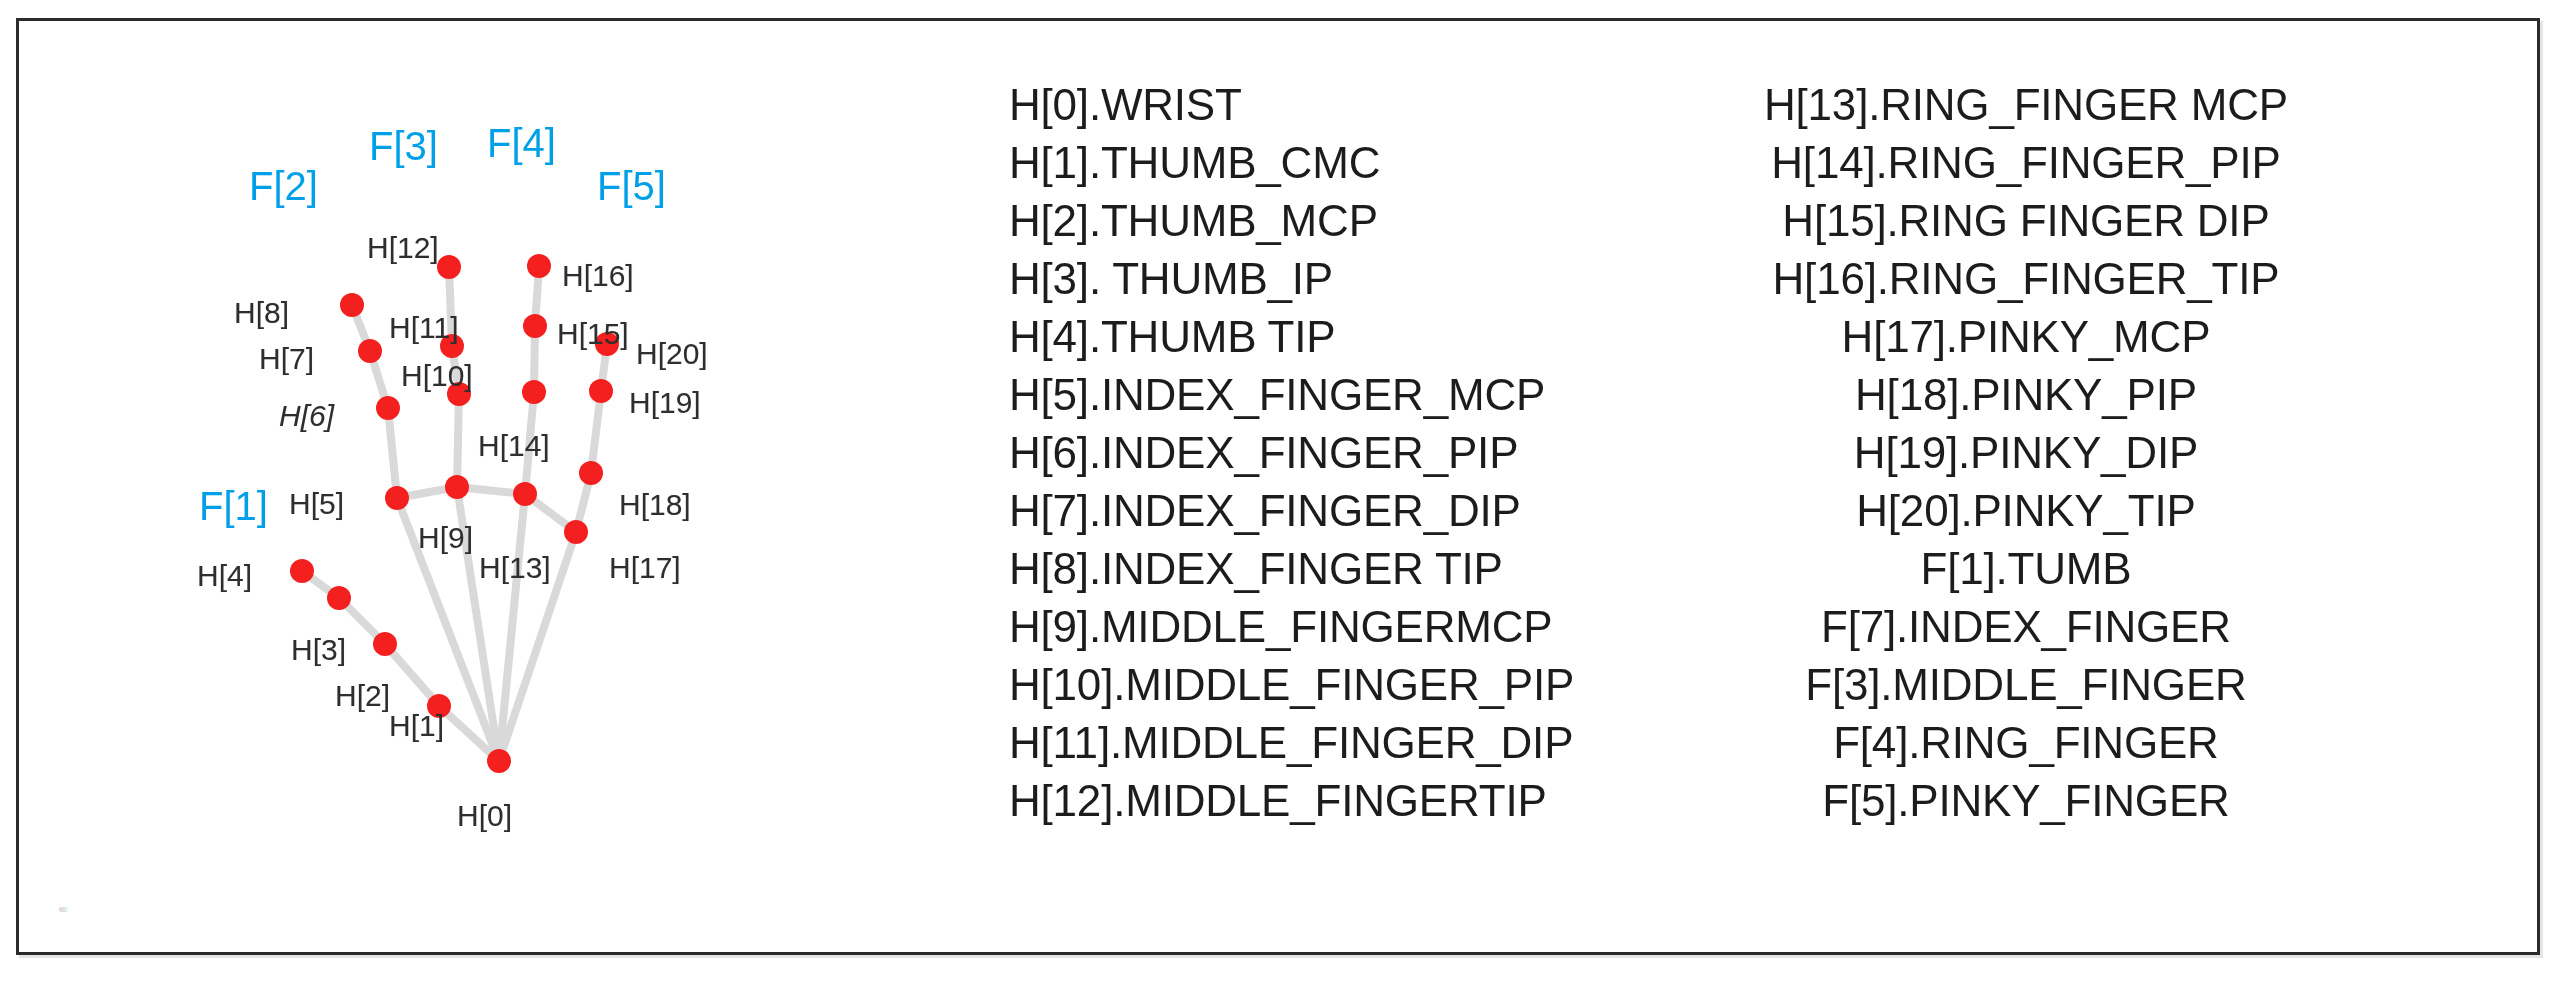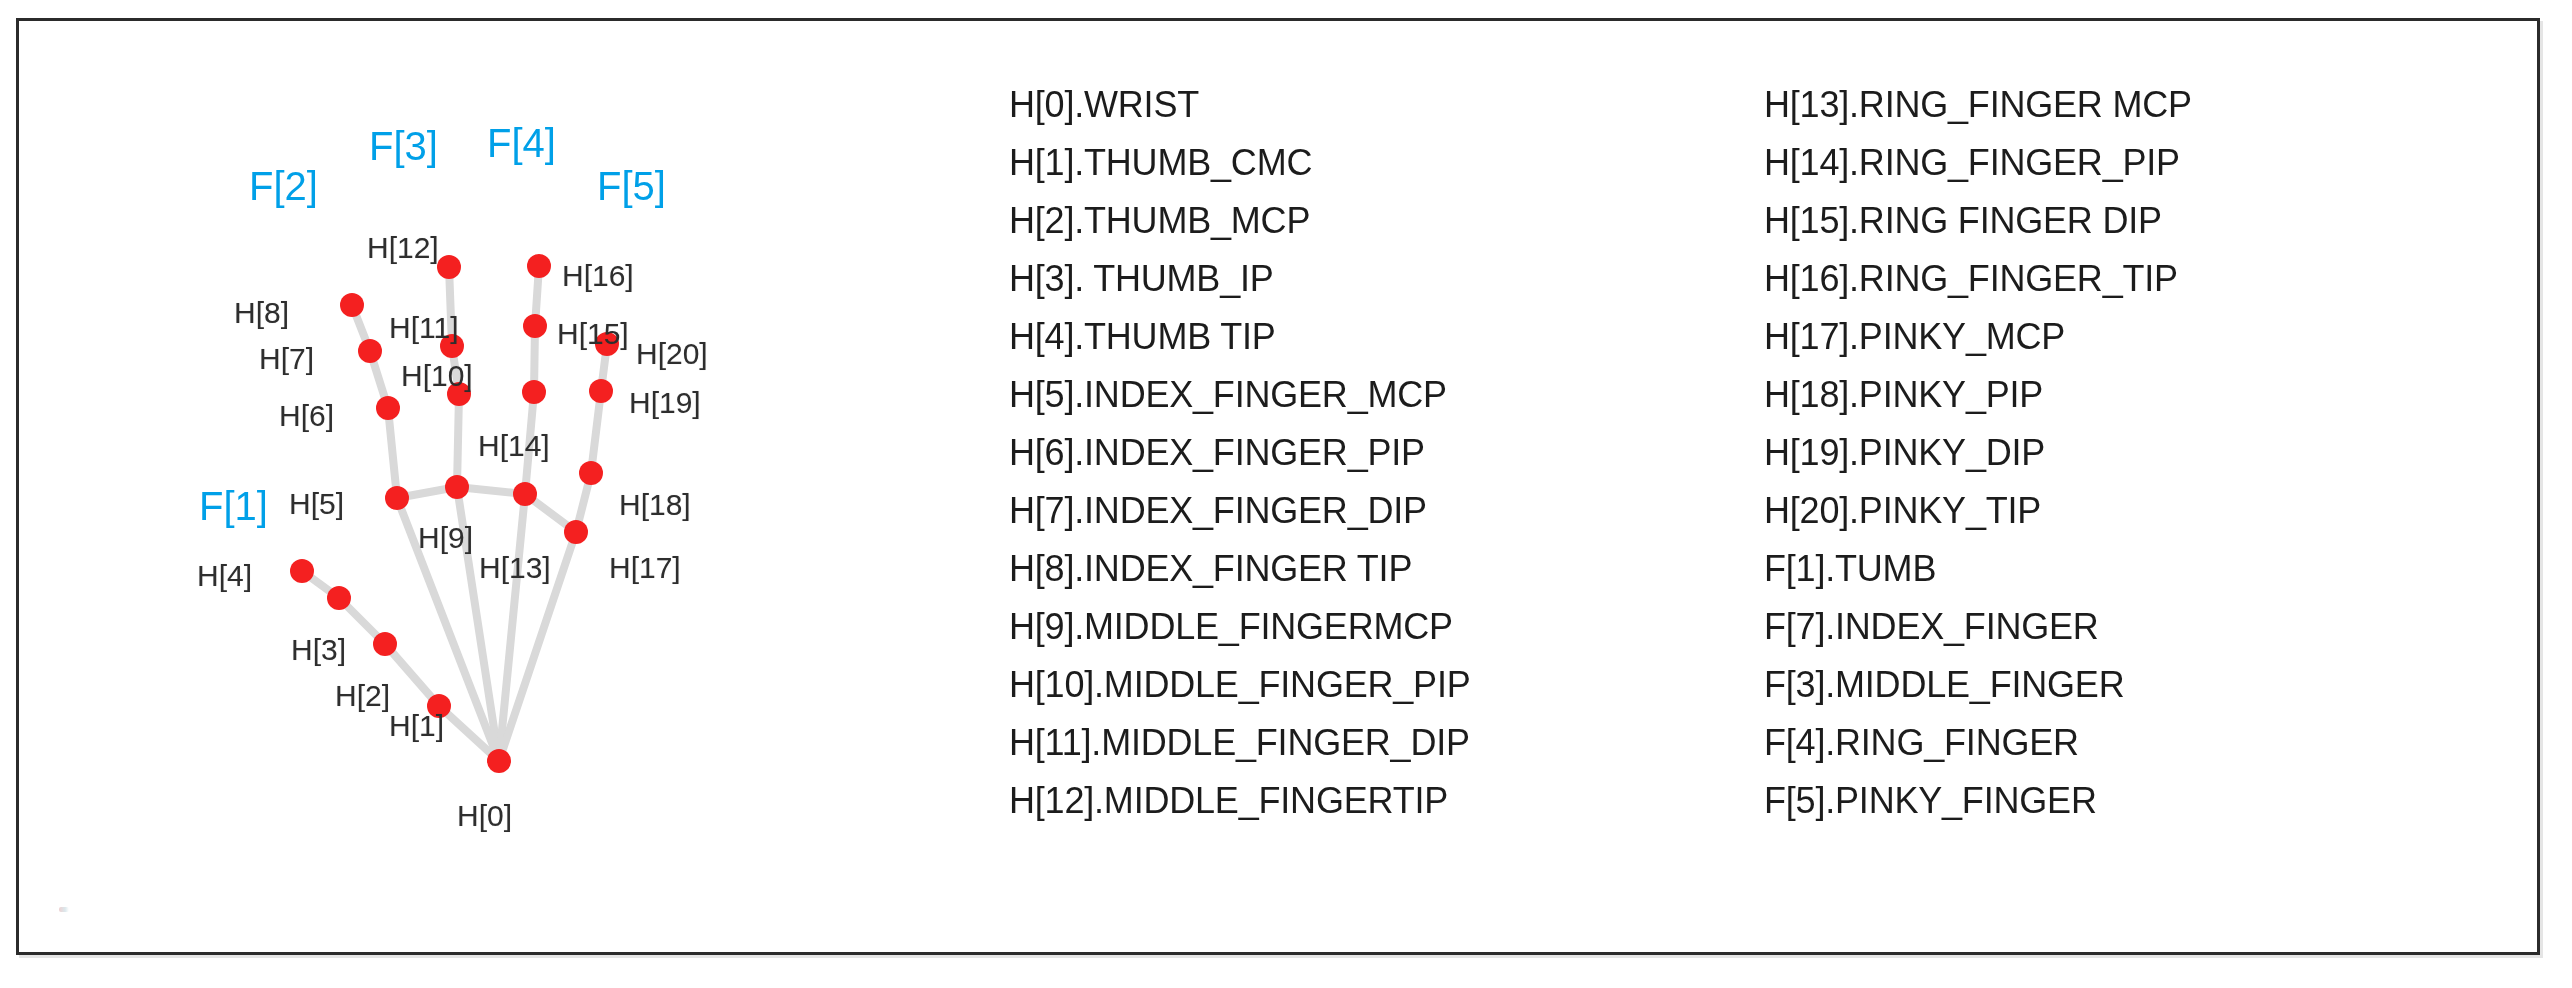--- a/index.html
+++ b/index.html
@@ -63,25 +63,25 @@
     line-height: 1;
     font-weight: 400;
   }
 
   
   .legend-col {
     position: absolute;
     top: 55px;
   }
   #legend-col-1 { left: 990px; }
-  #legend-col-2 { left: 1745px; }
+  #legend-col-2 { left: 1745px; text-align: center; }
 
   .legend-line {
     font-family: "Liberation Sans", sans-serif;
-    font-size: 36px;
+    font-size: 44px;
     line-height: 58px;
     color: #1c1c1c;
     white-space: nowrap;
     letter-spacing: -0.2px;
   }
 
   
   #scan-artifact {
     position: absolute;
     left: 40px;
@@ -150,21 +150,21 @@
             <circle cx="468" cy="283" r="12" fill="#F42020"></circle>
           </g>
       </svg>
       <div id="joint-label-layer">
           <span class="hand-label" style="left: 318px; top: 740px;">H[0]</span>
           <span class="hand-label" style="left: 250px; top: 650px;">H[1]</span>
           <span class="hand-label" style="left: 196px; top: 620px;">H[2]</span>
           <span class="hand-label" style="left: 152px; top: 574px;">H[3]</span>
           <span class="hand-label" style="left: 58px; top: 500px;">H[4]</span>
           <span class="hand-label" style="left: 150px; top: 428px;">H[5]</span>
-          <span class="hand-label" style="left: 140px; top: 340px;">H[6]</span>
+          <span class="hand-label" style="left: 140px; top: 340px; font-style: italic;">H[6]</span>
           <span class="hand-label" style="left: 120px; top: 283px;">H[7]</span>
           <span class="hand-label" style="left: 95px; top: 237px;">H[8]</span>
           <span class="hand-label" style="left: 279px; top: 462px;">H[9]</span>
           <span class="hand-label" style="left: 262px; top: 300px;">H[10]</span>
           <span class="hand-label" style="left: 250px; top: 252px;">H[11]</span>
           <span class="hand-label" style="left: 228px; top: 172px;">H[12]</span>
           <span class="hand-label" style="left: 340px; top: 492px;">H[13]</span>
           <span class="hand-label" style="left: 339px; top: 370px;">H[14]</span>
           <span class="hand-label" style="left: 418px; top: 258px;">H[15]</span>
           <span class="hand-label" style="left: 423px; top: 200px;">H[16]</span>

